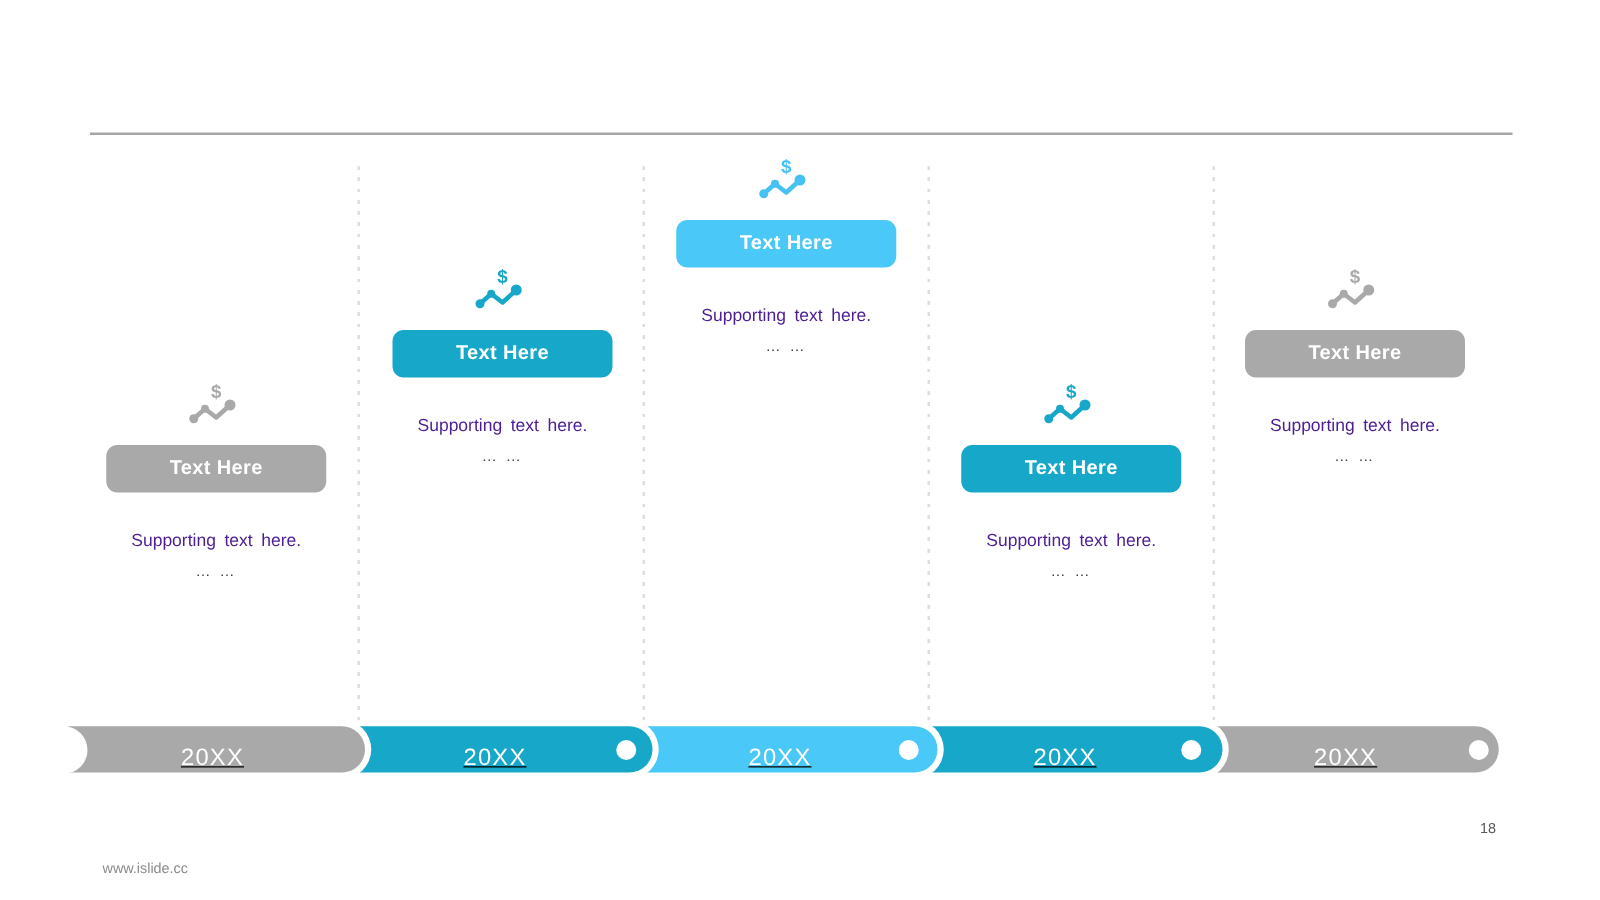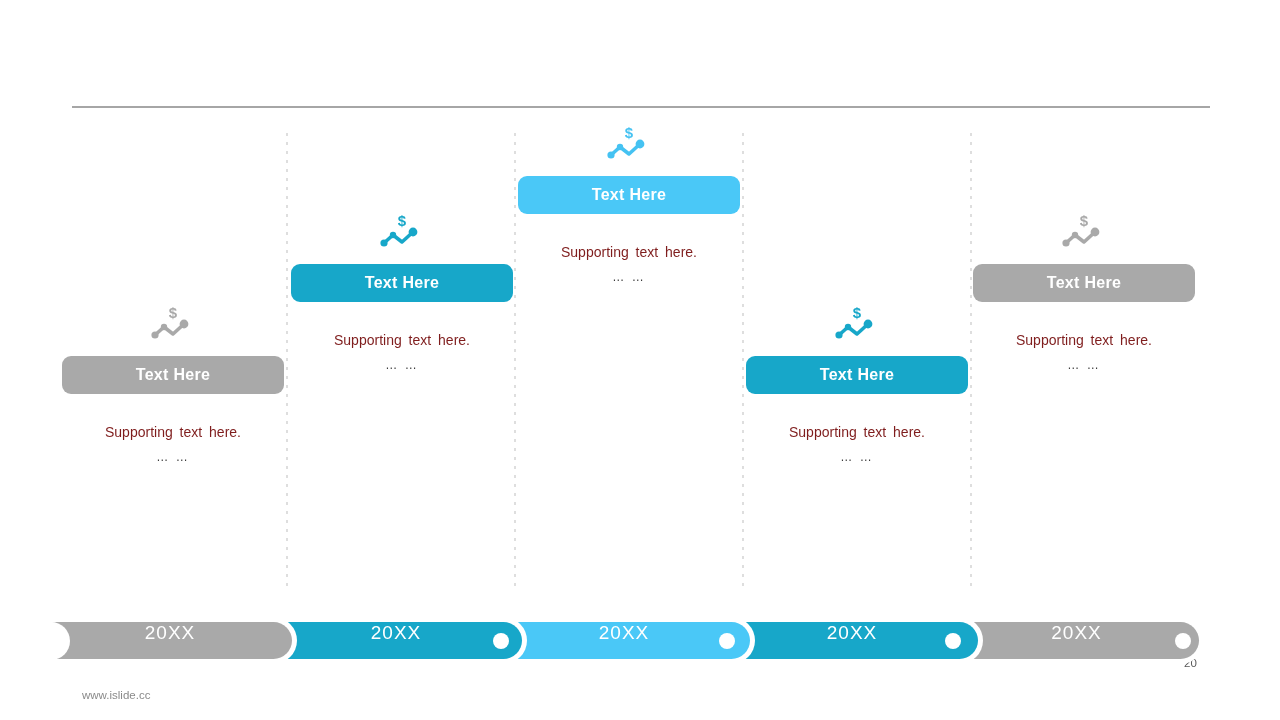--- a/index.html
+++ b/index.html
@@ -33,44 +33,44 @@
   .col3{left:514px;top:126px;}
   .col4{left:742px;top:306px;}
   .col5{left:969px;top:214px;}
 
   .icon-wrap{height:34px;margin-bottom:16px;line-height:0;}
   .theme-gray  .icon-wrap{color:#a9a9a9;}
   .theme-teal  .icon-wrap{color:#17a7c9;}
   .theme-blue  .icon-wrap{color:#45c2f2;}
 
   .badge{
-    width:222px;height:38px;border-radius:9px;
+    width:176px;height:38px;border-radius:9px;
     display:flex;align-items:center;justify-content:center;
     color:#ffffff;font-size:16px;font-weight:bold;letter-spacing:.3px;
     margin-bottom:30px;
   }
   .theme-gray .badge{background:#a9a9a9;}
   .theme-teal .badge{background:#17a7c9;}
   .theme-blue .badge{background:#4ac8f7;}
 
   .support{
-    text-align:center;color:#7f1d1d;font-size:14px;line-height:1.25;
+    text-align:center;color:#4c1d95;font-size:14px;line-height:1.25;
     word-spacing:3px;
   }
   .support-dots{
     text-align:center;color:#3a3a3a;font-size:12px;letter-spacing:2px;
     margin-top:8px;
   }
 
   
   .pill{
-    position:absolute;top:622px;height:37px;
+    position:absolute;top:581px;height:37px;
     border-radius:18.5px;
     box-shadow:0 0 0 5px #ffffff;
-    display:flex;align-items:flex-start;justify-content:center;
+    display:flex;align-items:flex-end;justify-content:center;text-decoration:underline;
   }
   .pill-gray{background:#a9a9a9;}
   .pill-teal{background:#17a7c9;}
   .pill-blue{background:#4ac8f7;}
   .pill-label{
     color:#ffffff;font-size:19px;letter-spacing:1px;
   }
   .pill .dot{
     position:absolute;top:50%;transform:translateY(-50%);
     width:16px;height:16px;border-radius:50%;background:#ffffff;
@@ -201,15 +201,15 @@
   <div class="pill pill4 pill-teal">
     <span class="pill-label">20XX</span>
     <span class="dot"></span>
   </div>
   <div class="pill pill5 pill-gray">
     <span class="pill-label">20XX</span>
     <span class="dot"></span>
   </div>
 
   <div class="footer-url">www.islide.cc</div>
-  <div class="page-number">20</div>
+  <div class="page-number">18</div>
 
 </div>
 
 </body></html>

